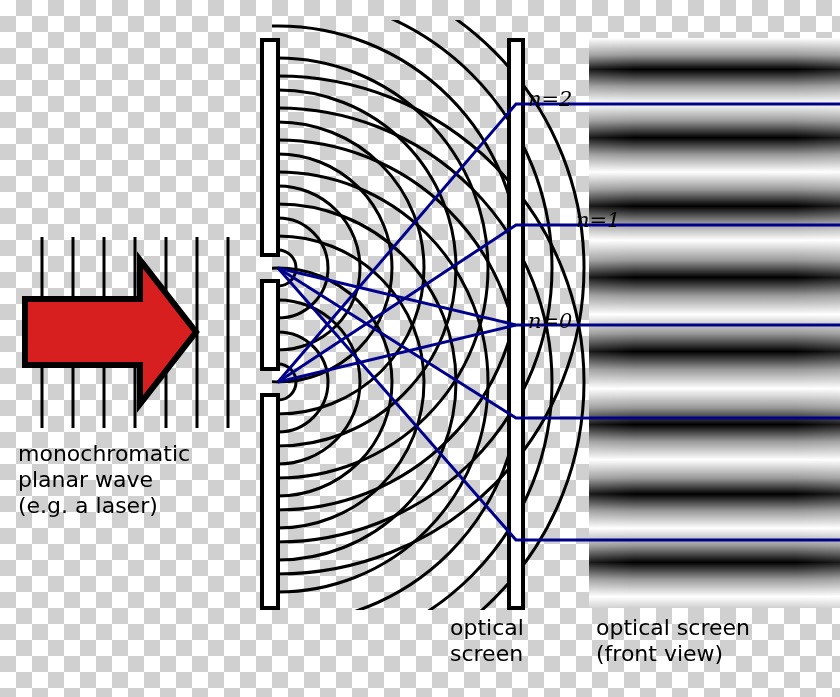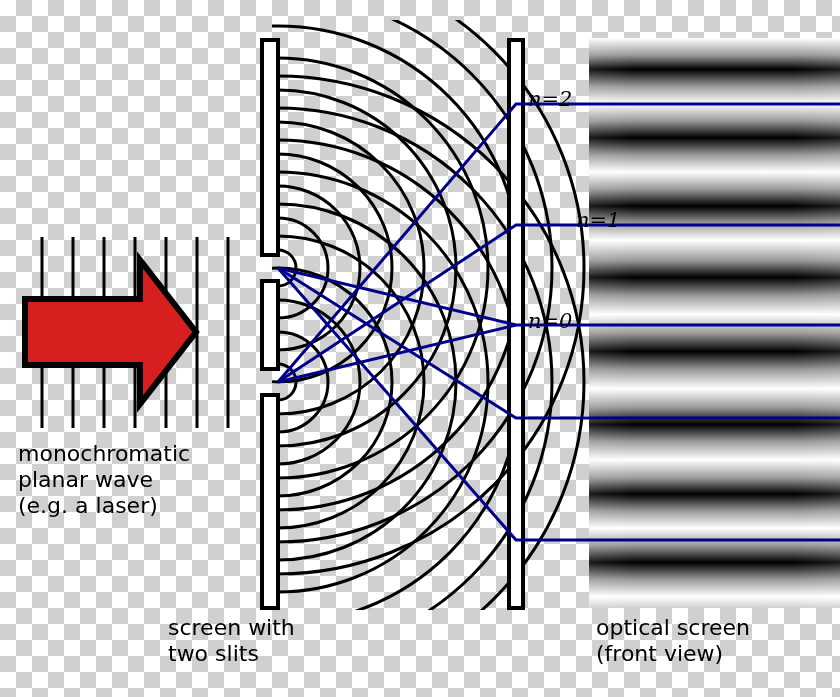--- a/index.html
+++ b/index.html
@@ -184,18 +184,18 @@
 
   </svg>
 
   <div class="nlabel" id="n2">n=2</div>
   <div class="nlabel" id="n1">n=1</div>
   <div class="nlabel" id="n0">n=0</div>
 
   <div class="caption" id="cap-wave">monochromatic
 planar wave
 (e.g. a laser)</div>
-  <div class="caption" id="cap-slits">screen with
-two slits</div>
+  <div class="caption" id="cap-optical">optical
+screen</div>
   <div class="caption" id="cap-front">optical screen
 (front view)</div>
 
 </div>
 
 </body></html>

